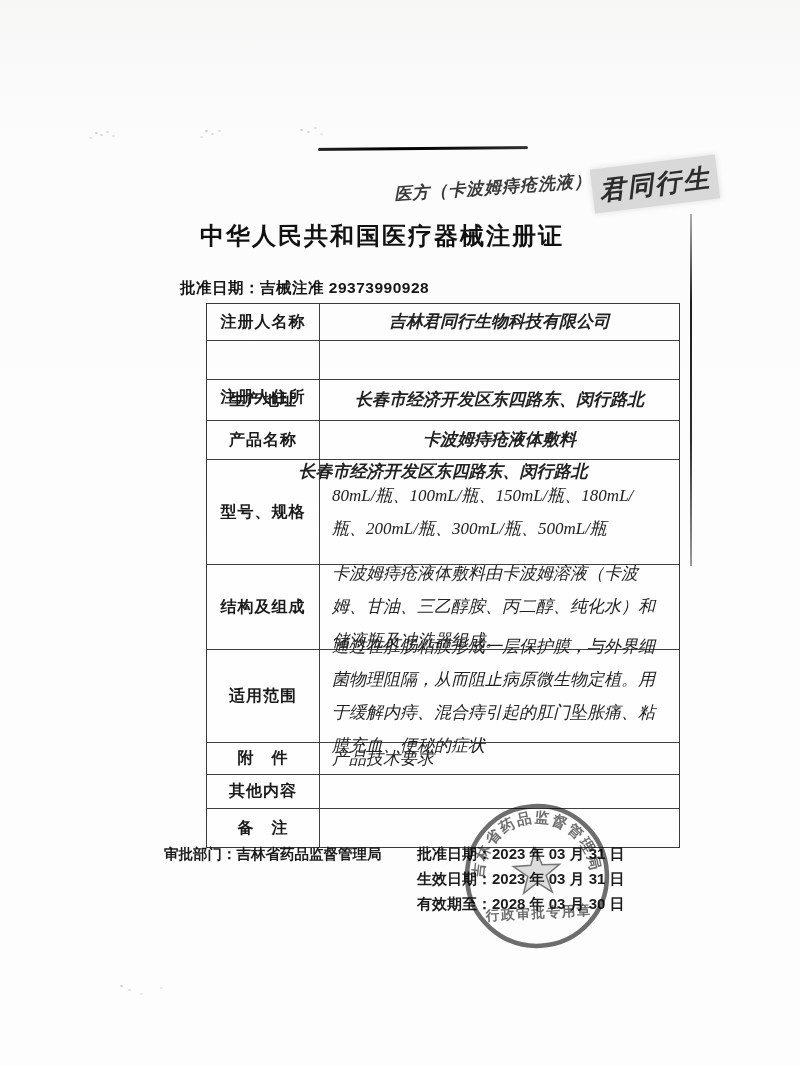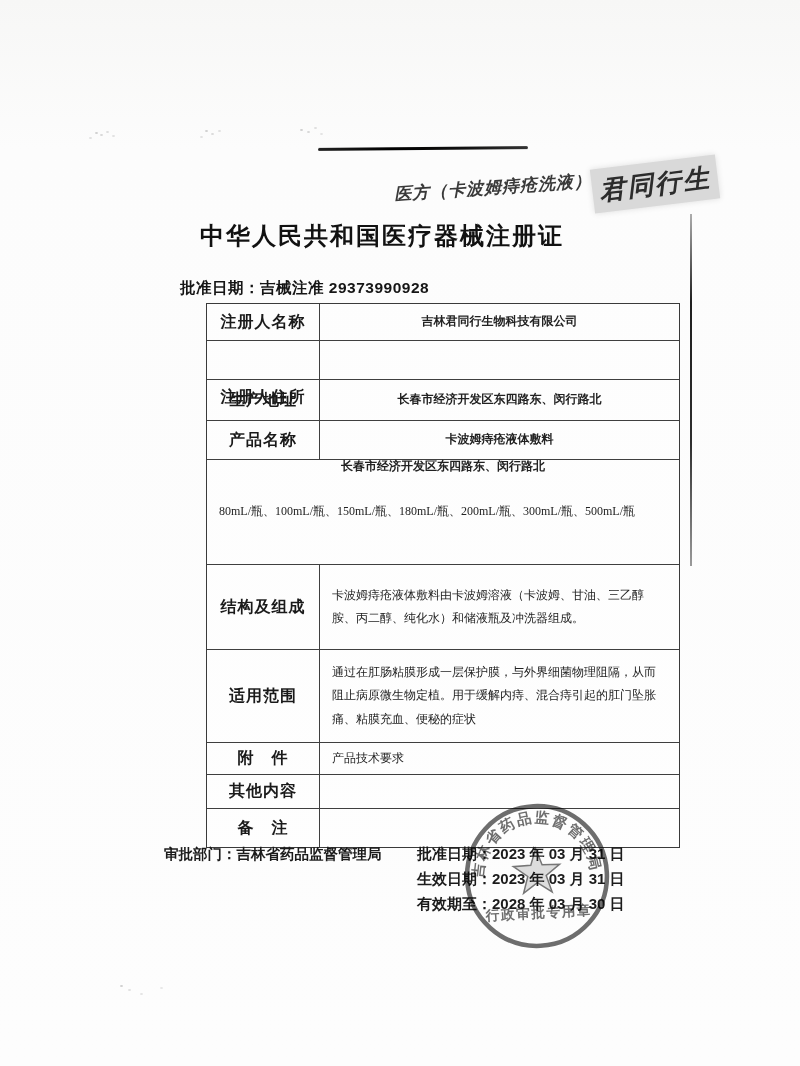--- a/index.html
+++ b/index.html
@@ -38,22 +38,22 @@
     font-family:"Liberation Sans","DejaVu Sans",sans-serif;color:#151515;letter-spacing:.5px;}
   
   .cert-table{position:absolute;left:161px;top:303px;width:472px;
     border:1.5px solid #3a3a3a;background:rgba(255,255,255,.35);margin-left:45px;}
   .t-row{display:flex;border-top:1px solid #3f3f3f;}
   .t-row:first-child{border-top:none;}
   .t-label{width:112px;flex:0 0 112px;border-right:1px solid #3f3f3f;
     display:flex;align-items:center;justify-content:center;text-align:center;
     font-family:"Liberation Sans","DejaVu Sans",sans-serif;
     font-weight:700;font-size:16px;color:#1a1a1a;letter-spacing:1px;}
-  .t-value{flex:1;display:flex;align-items:center;font-size:12px;color:#222;
-    line-height:1.95;padding:2px 12px;}
+  .t-value{flex:1;display:flex;align-items:center;font-size:17px;color:#222;
+    line-height:1.95;padding:2px 12px;font-style:italic;}
   .t-value.center{justify-content:center;text-align:center;font-weight:600;}
   .r0{height:36px;} .r1{height:38px;flex-direction:column;} .r2{height:40px;} .r3{height:38px;}
   .r4{height:104px;} .r5{height:84px;} .r6{height:92px;}
   .r7{height:31px;} .r8{height:33px;} .r9{height:38px;}
   
   .dept-line{position:absolute;left:164px;top:845px;font-size:14.5px;font-weight:700;
     font-family:"Liberation Sans","DejaVu Sans",sans-serif;color:#1b1b1b;}
   .date-block{position:absolute;left:417px;top:841px;font-size:15px;font-weight:700;
     font-family:"Liberation Sans","DejaVu Sans",sans-serif;color:#1b1b1b;line-height:25px;}
   
@@ -93,20 +93,21 @@
     </div>
     <div class="t-row r2">
       <div class="t-label">生产地址</div>
       <div class="t-value center">长春市经济开发区东四路东、闵行路北</div>
     </div>
     <div class="t-row r3">
       <div class="t-label">产品名称</div>
       <div class="t-value center">卡波姆痔疮液体敷料</div>
     </div>
     <div class="t-row r4">
+      <div class="t-label">型号、规格</div>
       <div class="t-value">80mL/瓶、100mL/瓶、150mL/瓶、180mL/瓶、200mL/瓶、300mL/瓶、500mL/瓶</div>
     </div>
     <div class="t-row r5">
       <div class="t-label">结构及组成</div>
       <div class="t-value">卡波姆痔疮液体敷料由卡波姆溶液（卡波姆、甘油、三乙醇胺、丙二醇、纯化水）和储液瓶及冲洗器组成。</div>
     </div>
     <div class="t-row r6">
       <div class="t-label">适用范围</div>
       <div class="t-value">通过在肛肠粘膜形成一层保护膜，与外界细菌物理阻隔，从而阻止病原微生物定植。用于缓解内痔、混合痔引起的肛门坠胀痛、粘膜充血、便秘的症状</div>
     </div>

